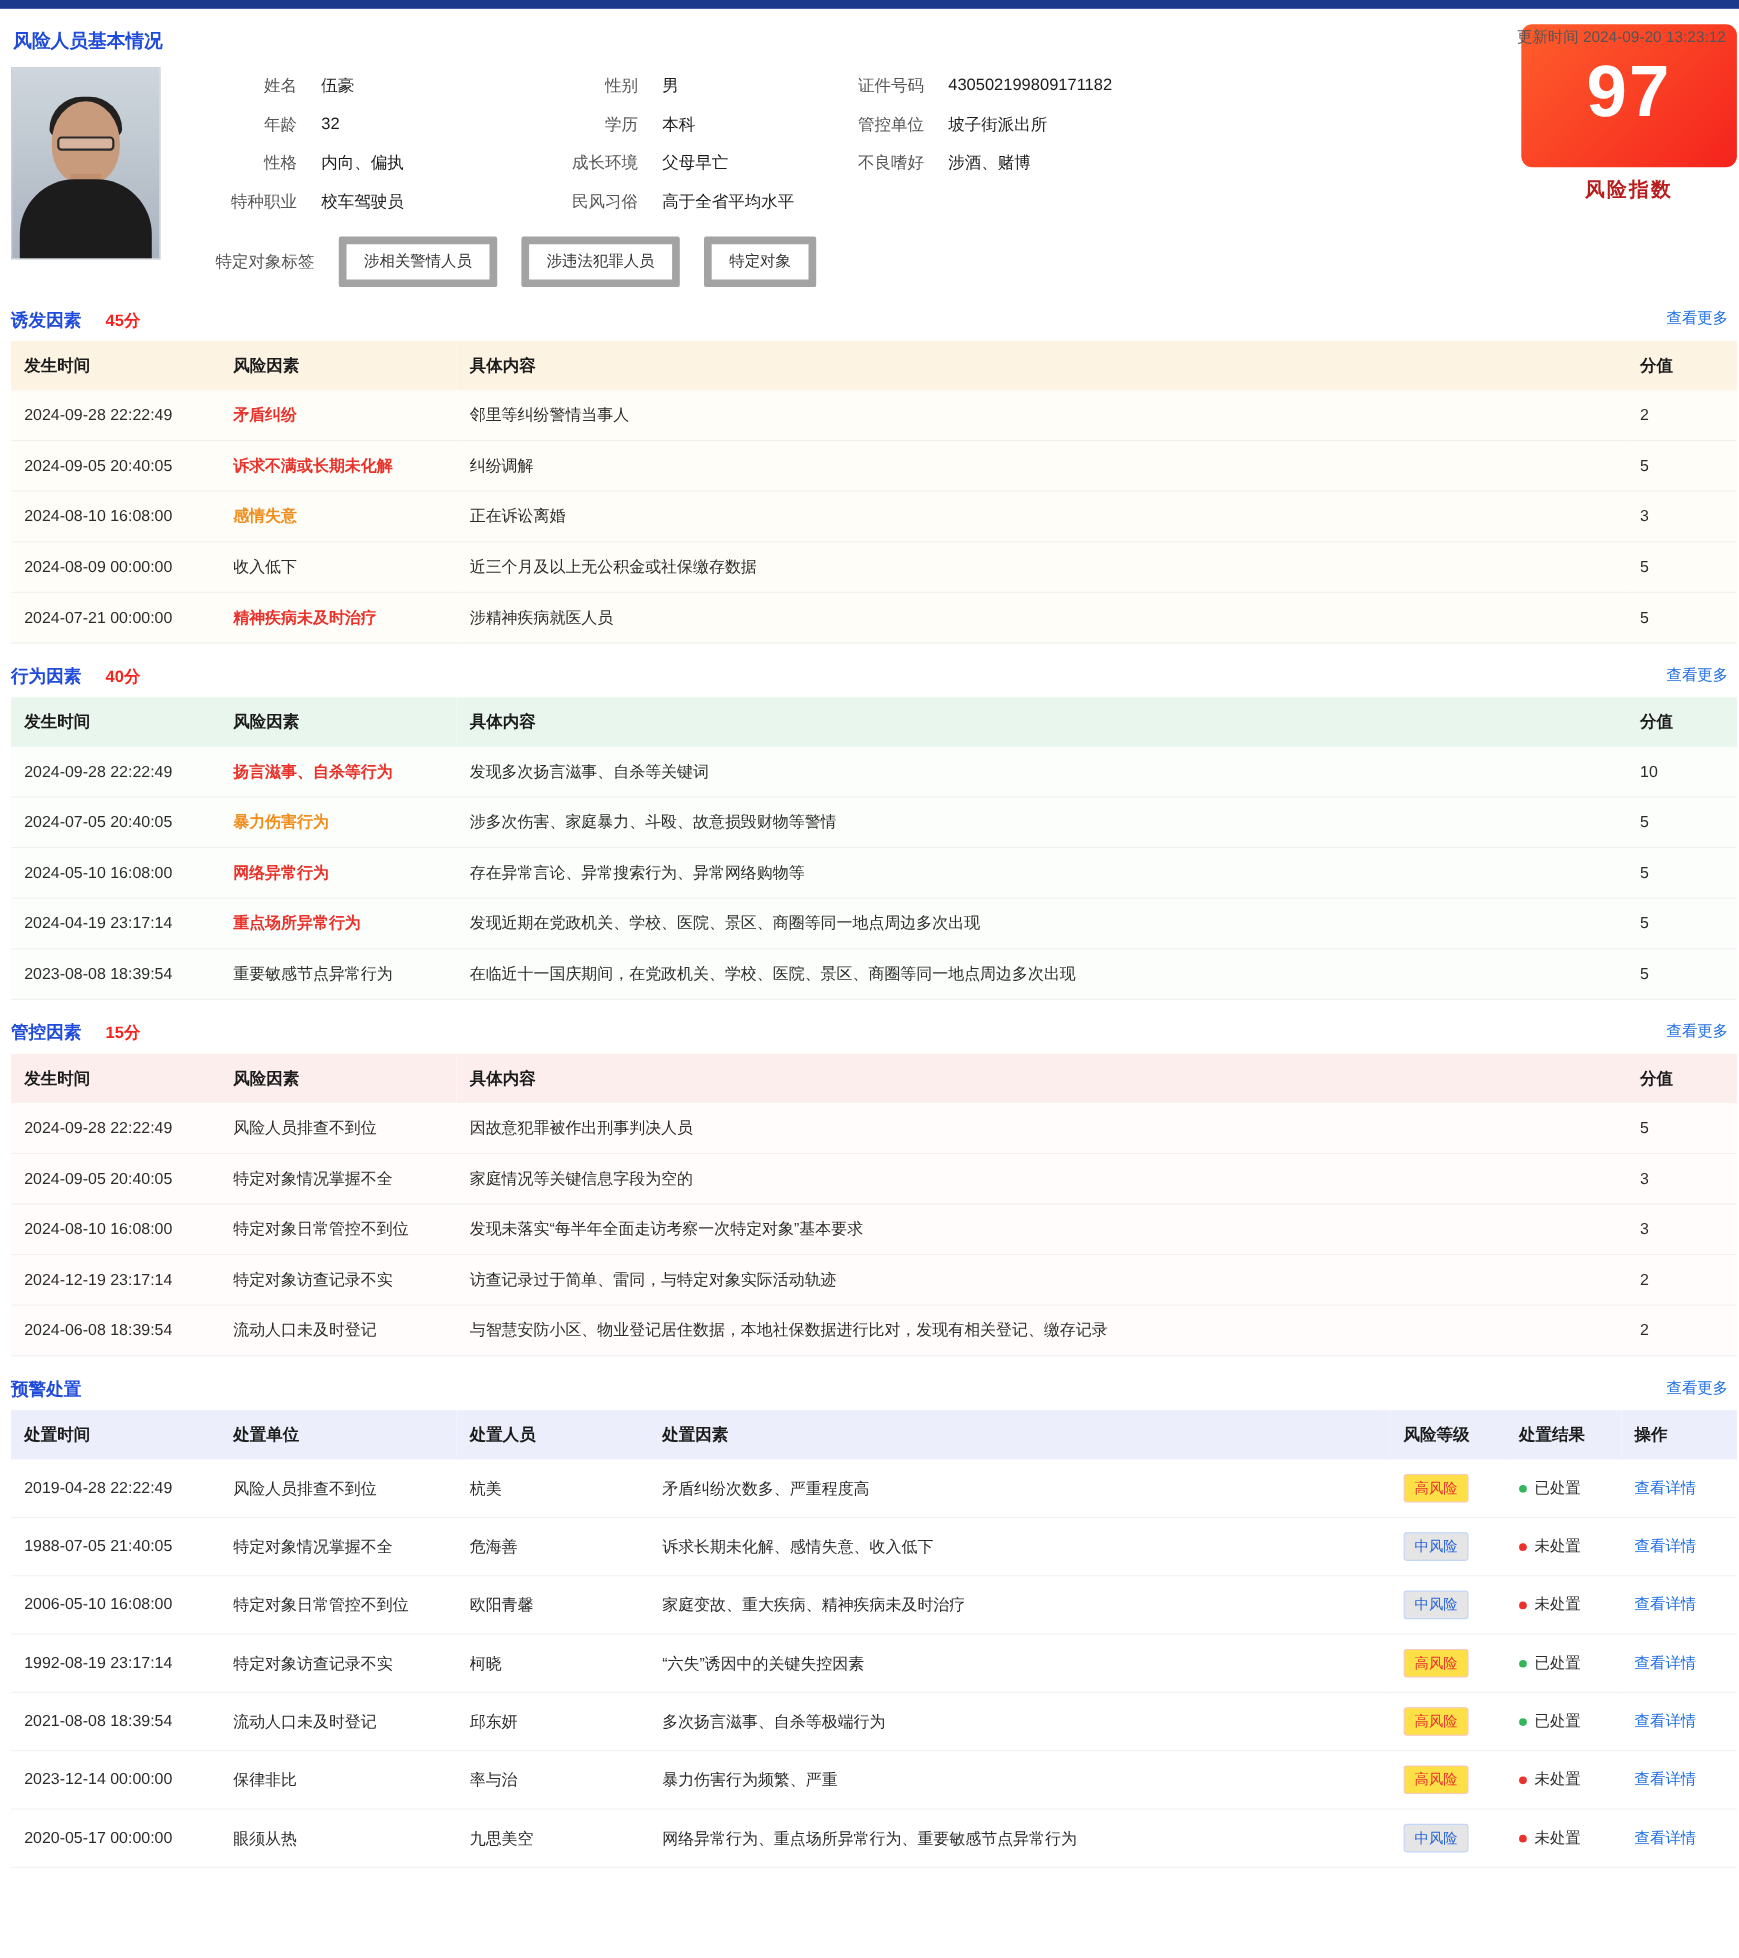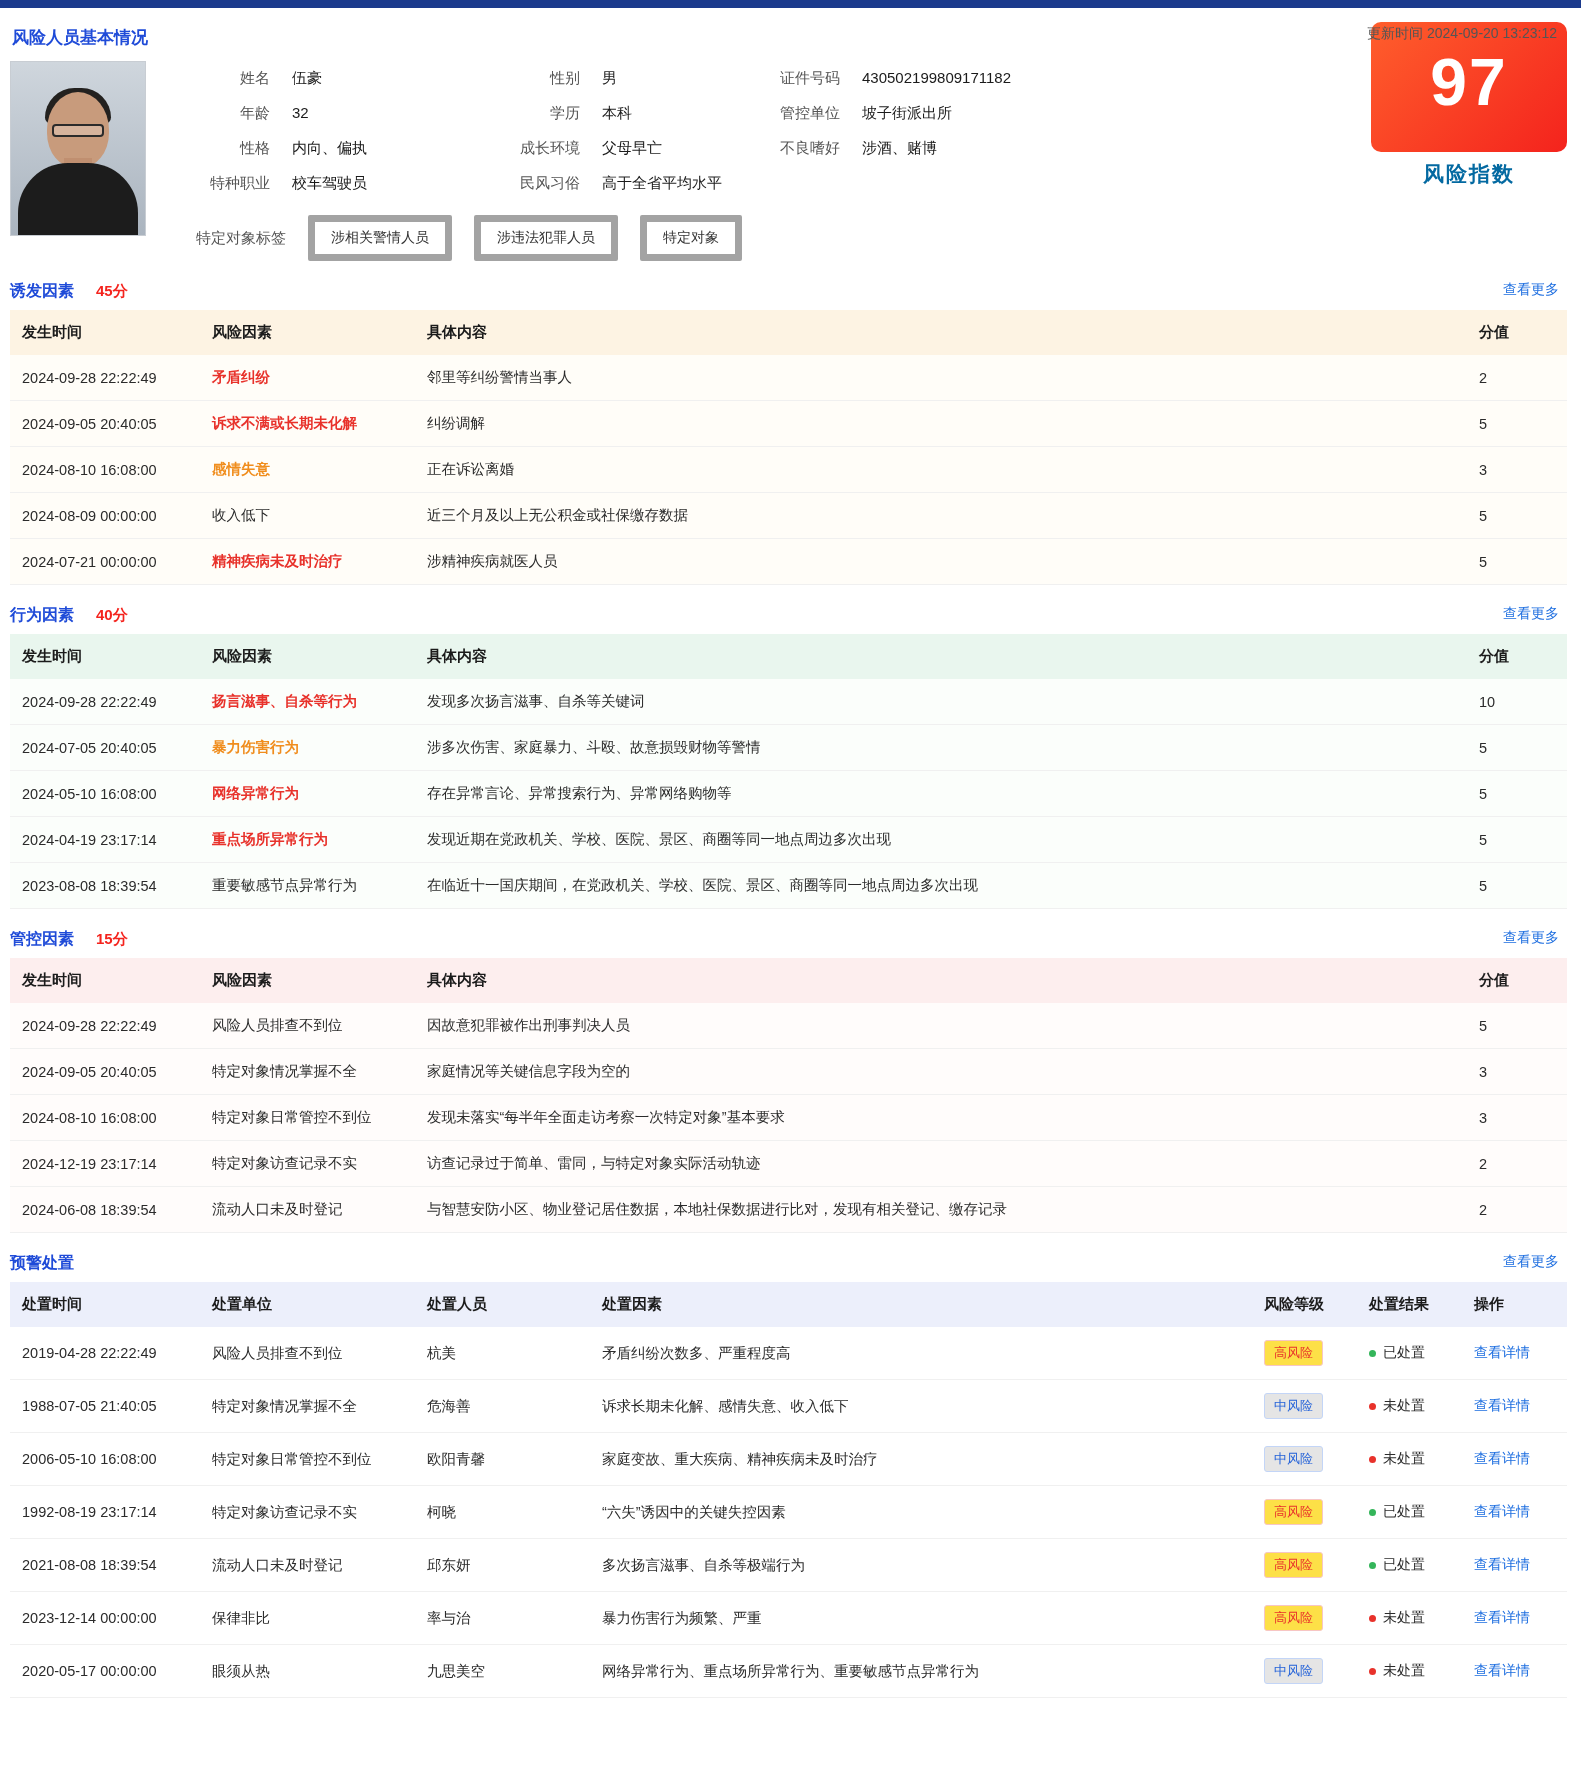--- a/index.html
+++ b/index.html
@@ -5,21 +5,21 @@
   * { box-sizing: border-box; margin: 0; padding: 0; }
   html, body {
     width: 1581px;
     background: #fff;
     font-family: "Liberation Sans", "DejaVu Sans", sans-serif;
     color: #262626;
     font-size: 15px;
   }
   .topbar { height: 8px; background: #1b3a8c; width: 100%; }
 
-  .page { padding: 0 14px 40px 10px; }
+  .page { padding: 0 2px 40px 10px; }
 
   
   .header-row {
     display: flex;
     align-items: flex-start;
     position: relative;
     padding-top: 10px;
   }
   .sec-title {
     color: #1f4bd8;
@@ -131,22 +131,22 @@
     border-radius: 10px;
     color: #fff;
     font-size: 66px;
     font-weight: bold;
     line-height: 120px;
     height: 130px;
     letter-spacing: 2px;
   }
   .score-label {
     margin-top: 8px;
-    font-size: 21px;
-    color: #0369a1;
+    font-size: 18px;
+    color: #b91c1c;
     font-weight: bold;
     letter-spacing: 2px;
   }
 
   
   .block { margin-top: 20px; }
   .block-head {
     display: flex;
     align-items: baseline;
     position: relative;

